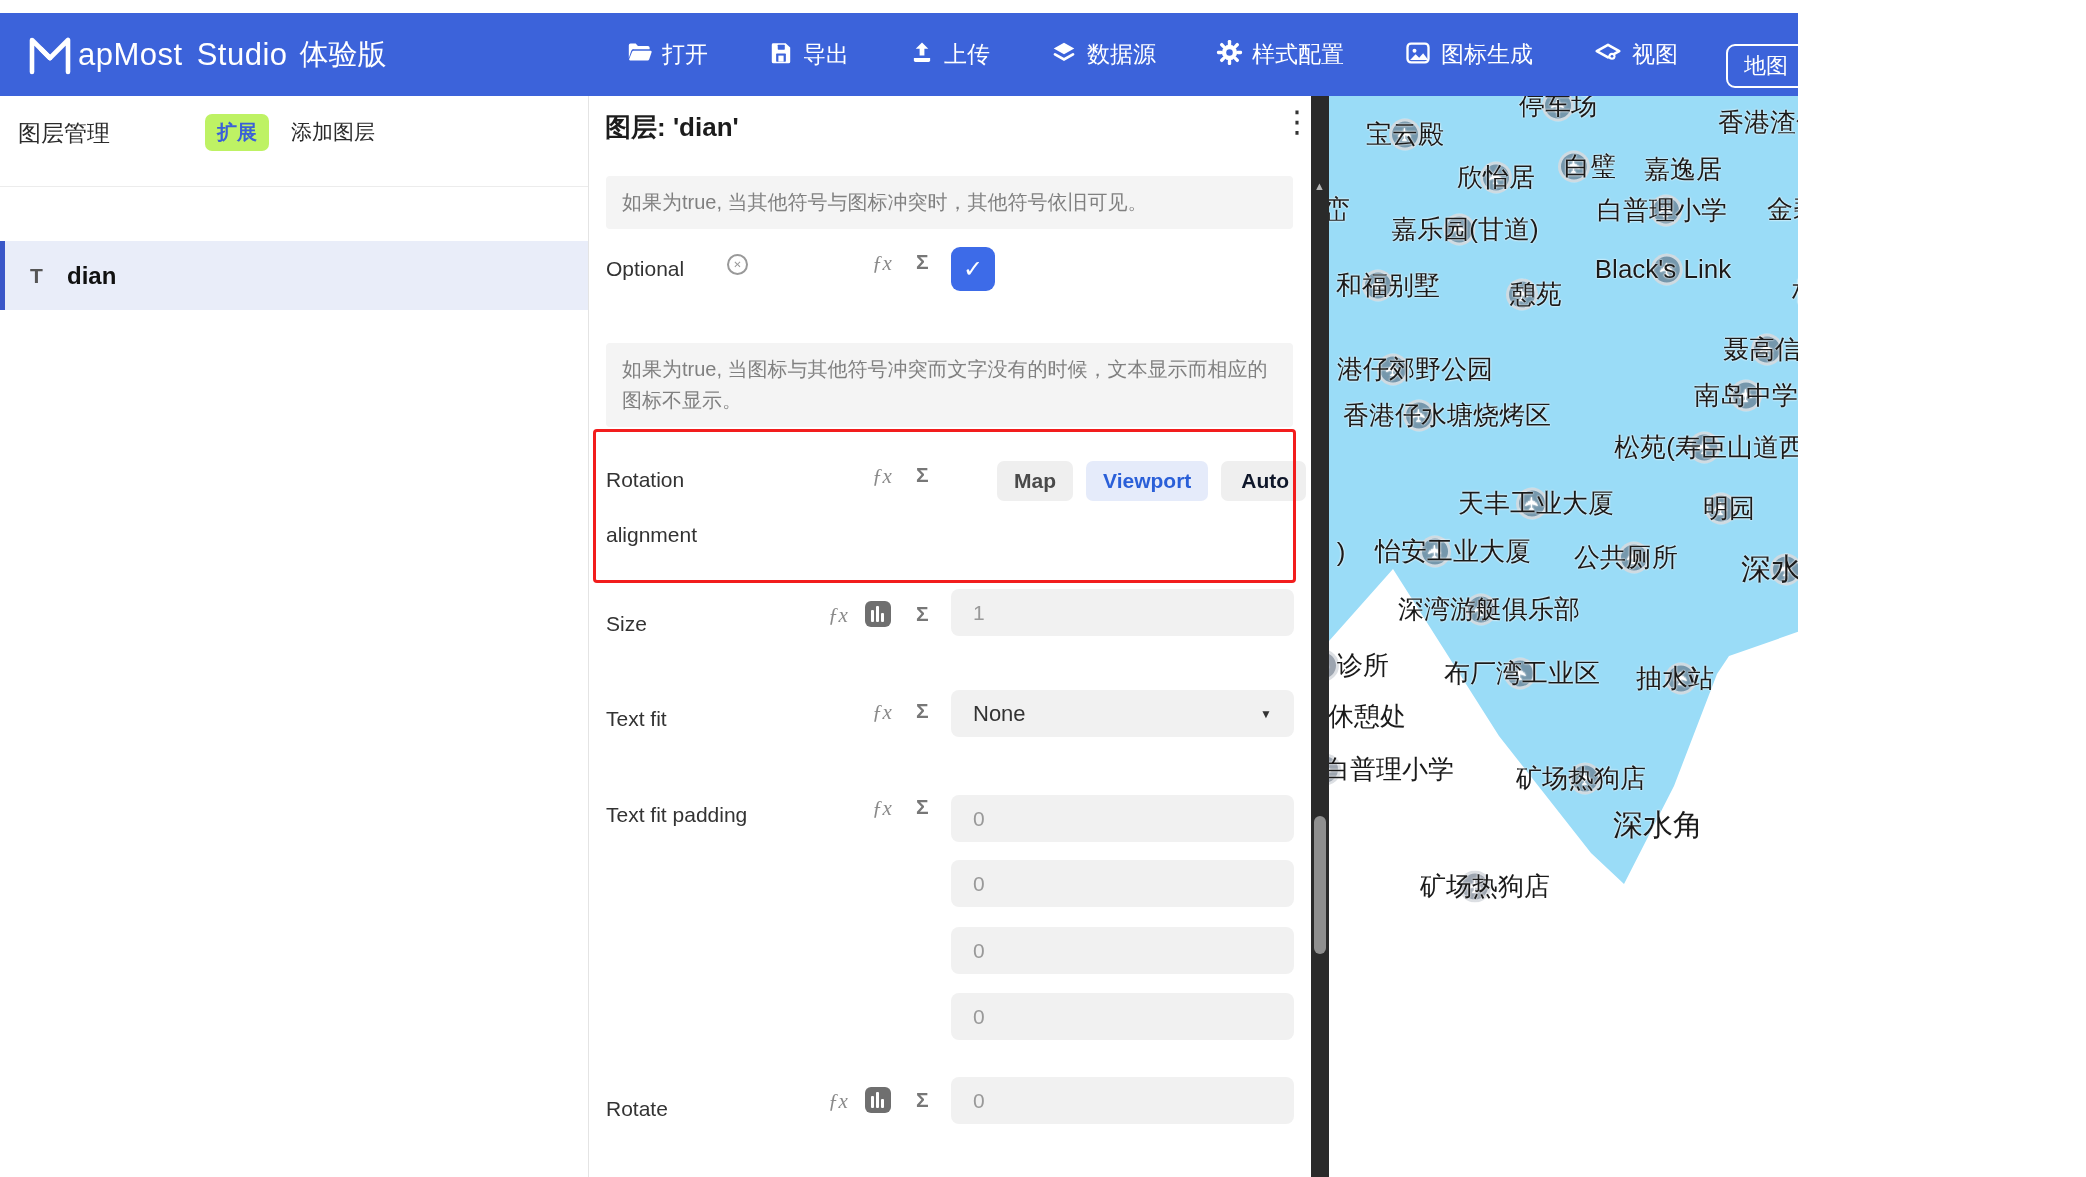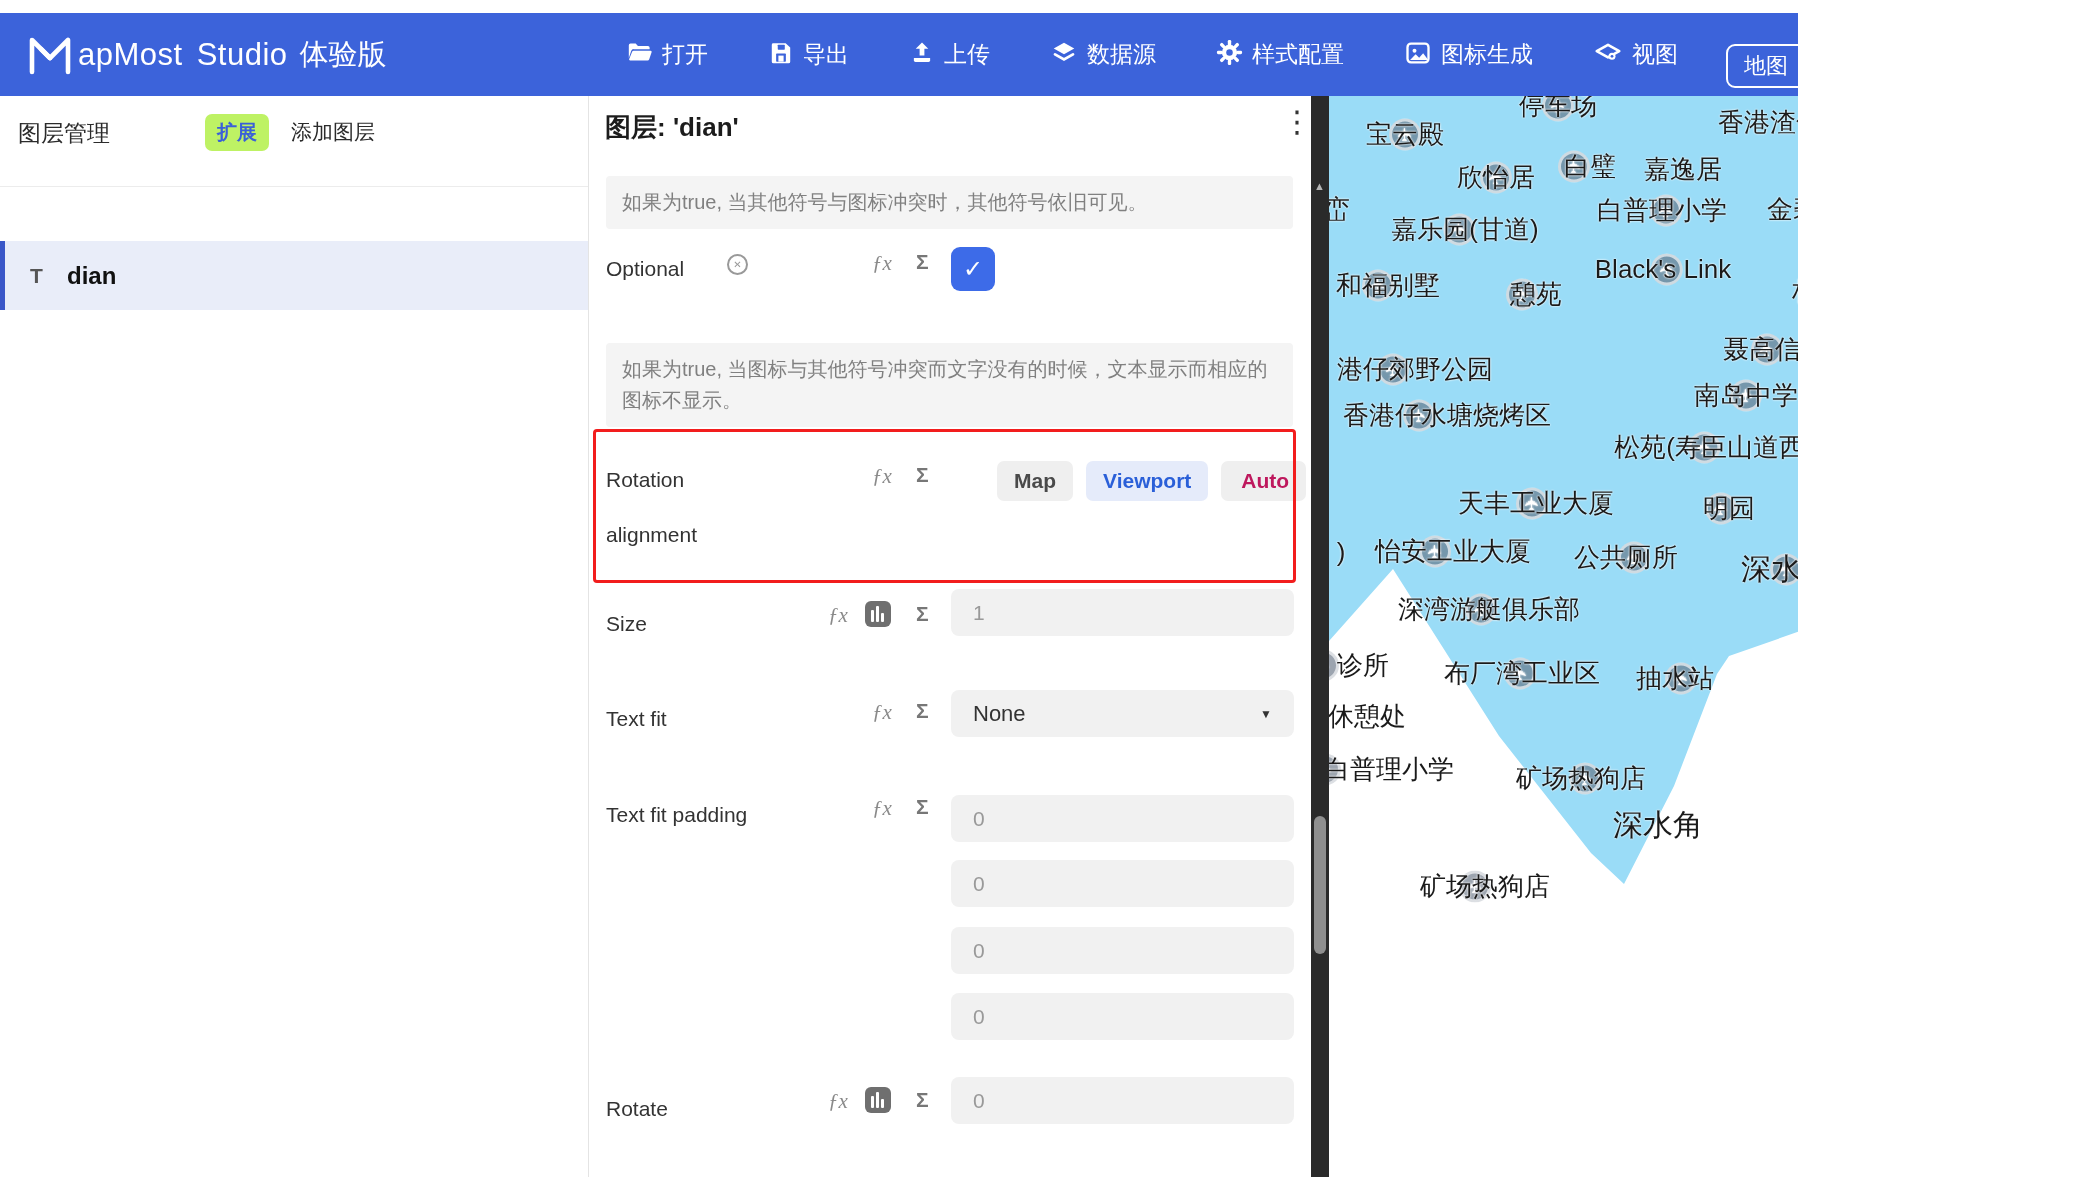--- a/index.html
+++ b/index.html
@@ -54,21 +54,21 @@
   .bar-ic i:nth-child(2){left:11px;height:16px;}
   .bar-ic i:nth-child(3){left:16px;height:9px;}
   .clear-ic{position:absolute;left:138px;top:158px;width:17px;height:17px;border:2px solid #999;border-radius:50%;
             color:#999;font-size:10px;display:flex;align-items:center;justify-content:center;cursor:pointer;}
   .checkbox{position:absolute;left:362px;top:151px;width:44px;height:44px;background:#3D6BE8;border-radius:9px;
             color:#fff;font-size:24px;display:flex;align-items:center;justify-content:center;cursor:pointer;}
   .seg-wrap{position:absolute;left:361px;top:365px;display:flex;gap:13px;margin-left:47px;}
   .seg-btn{height:40px;padding:0 17px;background:#EFEFEF;border-radius:7px;font-size:21px;font-weight:bold;
            color:#4a4a4a;display:flex;align-items:center;cursor:pointer;}
   .seg-btn.sel{background:#E5EBFA;color:#2A5FD8;}
-  .seg-btn.dim{color:#be185d;padding-left:20px;}
+  .seg-btn.dim{color:#0f172a;padding-left:20px;}
   .pinput{position:absolute;left:362px;width:343px;height:47px;background:#F1F1F1;border:none;border-radius:8px;
           color:#999;font-size:21px;padding:0 22px;box-sizing:border-box;font-family:"Liberation Sans",sans-serif;outline:none;}
   .pselect{position:absolute;left:362px;top:594px;width:343px;height:47px;background:#F1F1F1;border-radius:8px;
            display:flex;align-items:center;justify-content:space-between;padding:0 22px;box-sizing:border-box;cursor:pointer;}
   .pselect .sel-val{font-size:22px;color:#333;}
   .pselect .caret{color:#333;font-size:12px;}
   
   .pscroll{position:absolute;left:1311px;top:96px;width:18px;height:1081px;background:#2A2A2A;cursor:pointer;}
   .pscroll .tri{position:absolute;left:3px;top:84px;color:#b5b5b5;font-size:11px;}
   .pscroll .thumb{position:absolute;left:3px;top:720px;width:12px;height:138px;background:#8F8F8F;border-radius:6px;}

